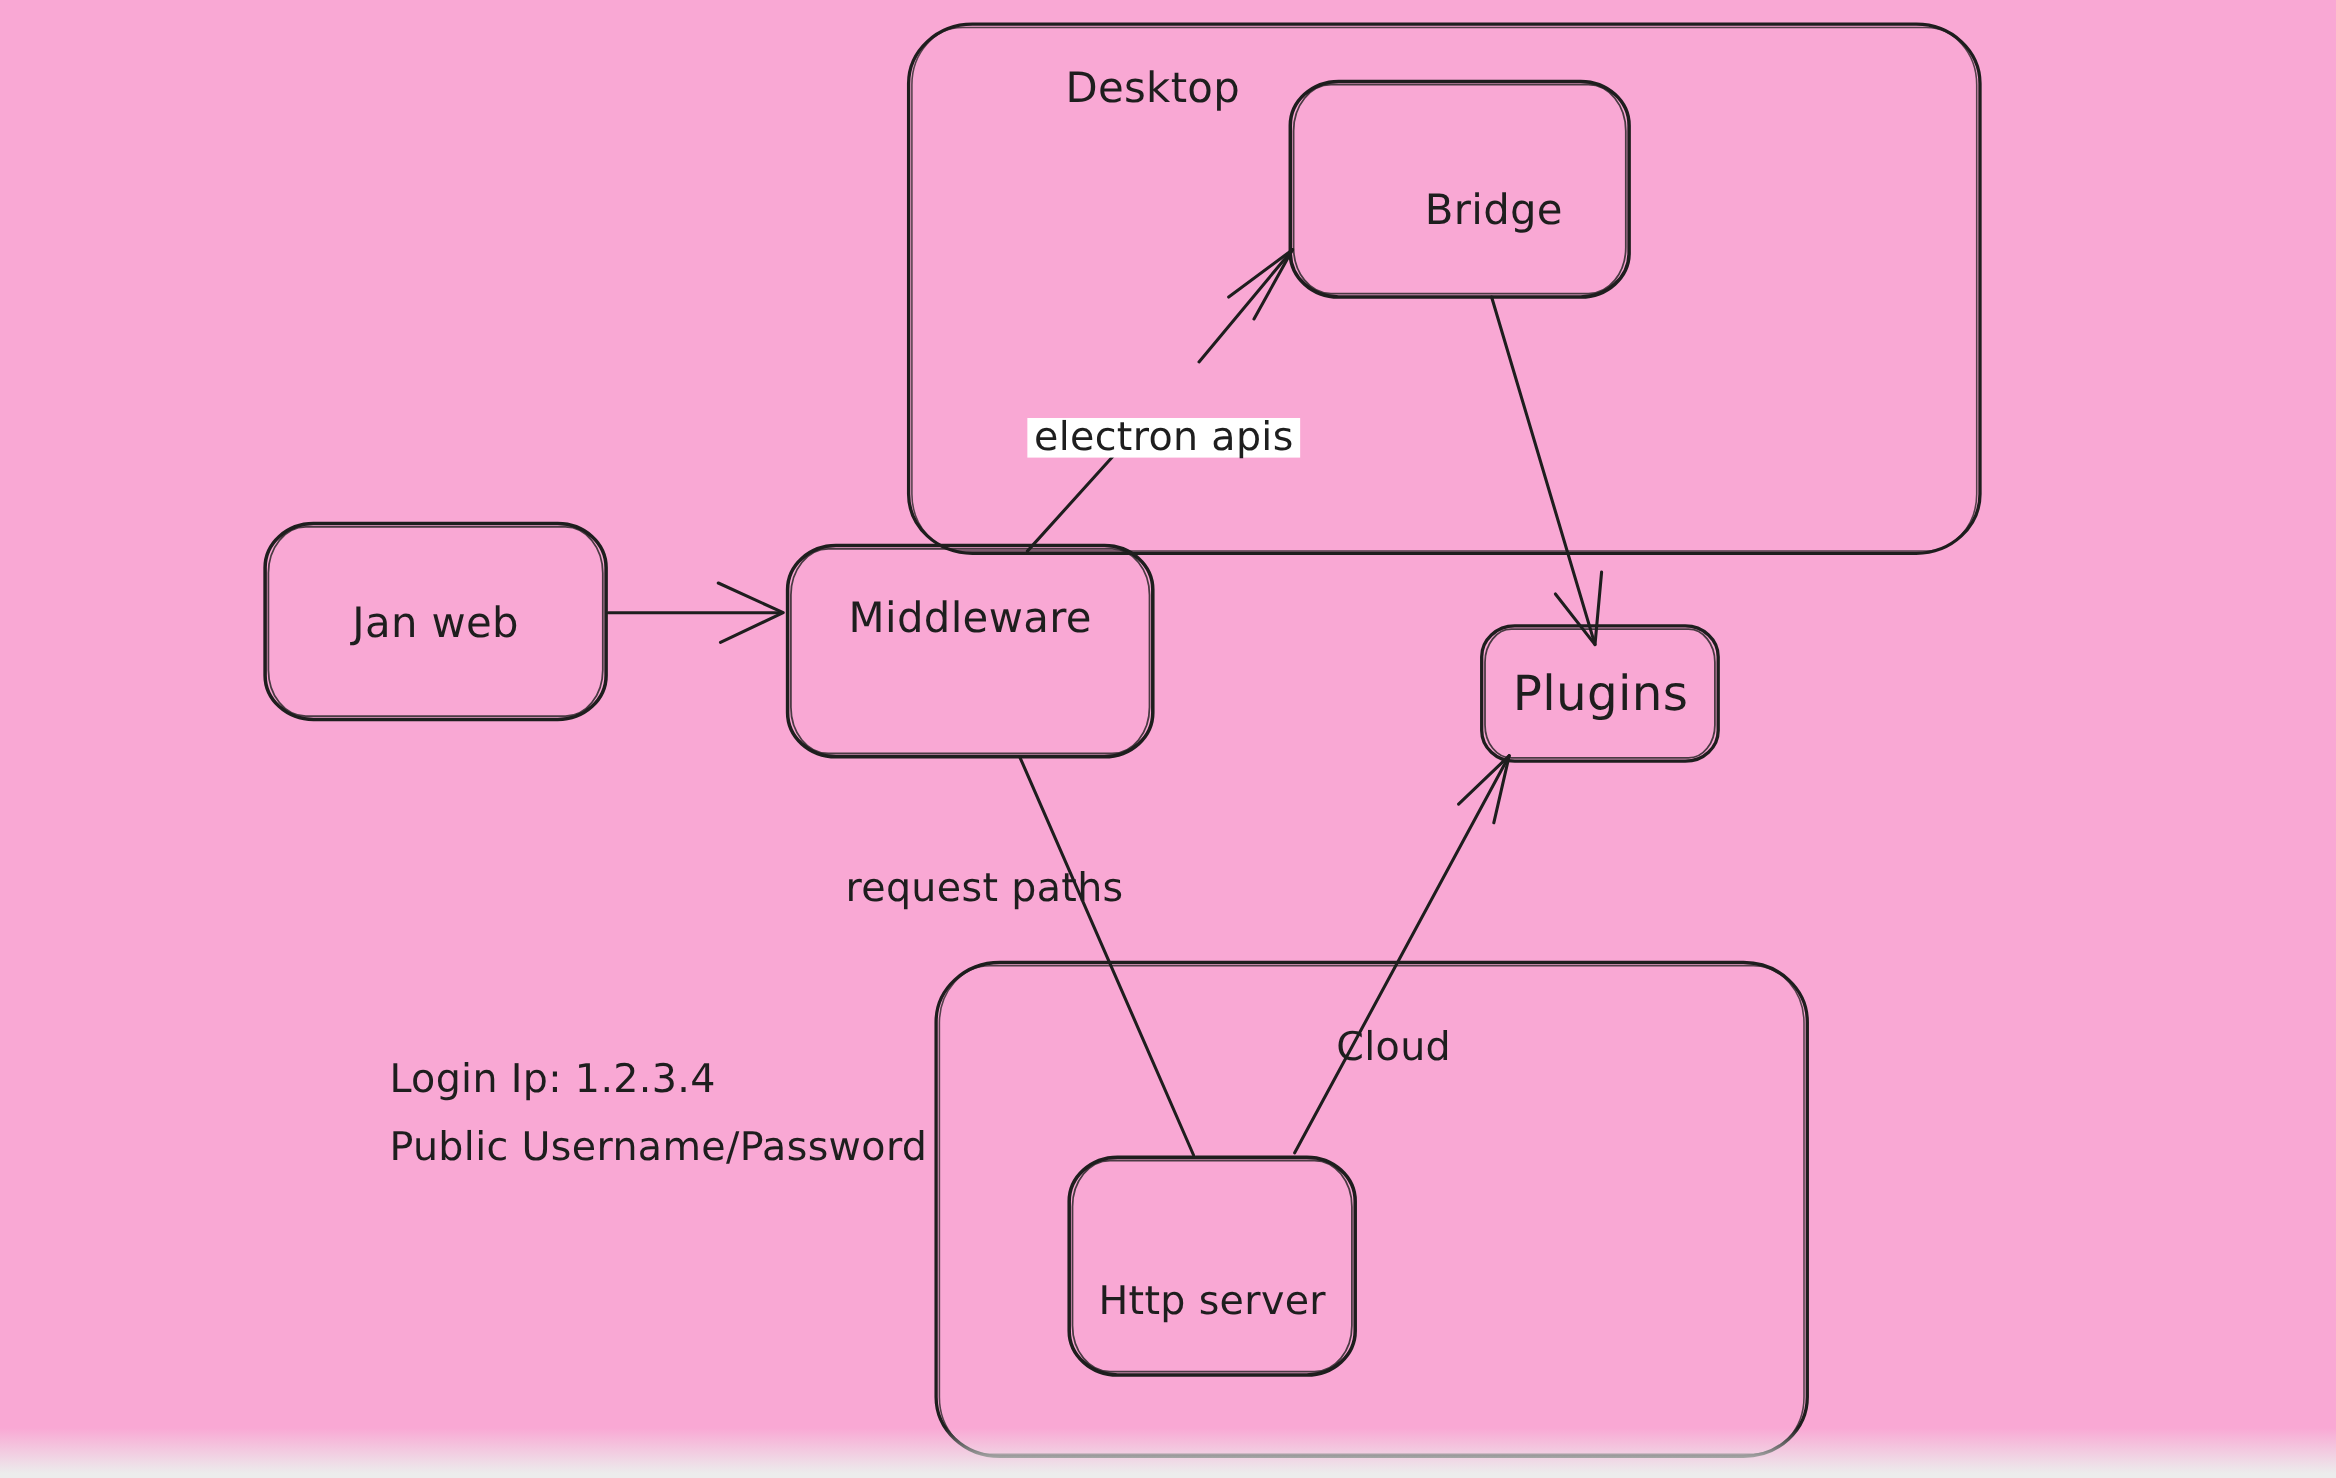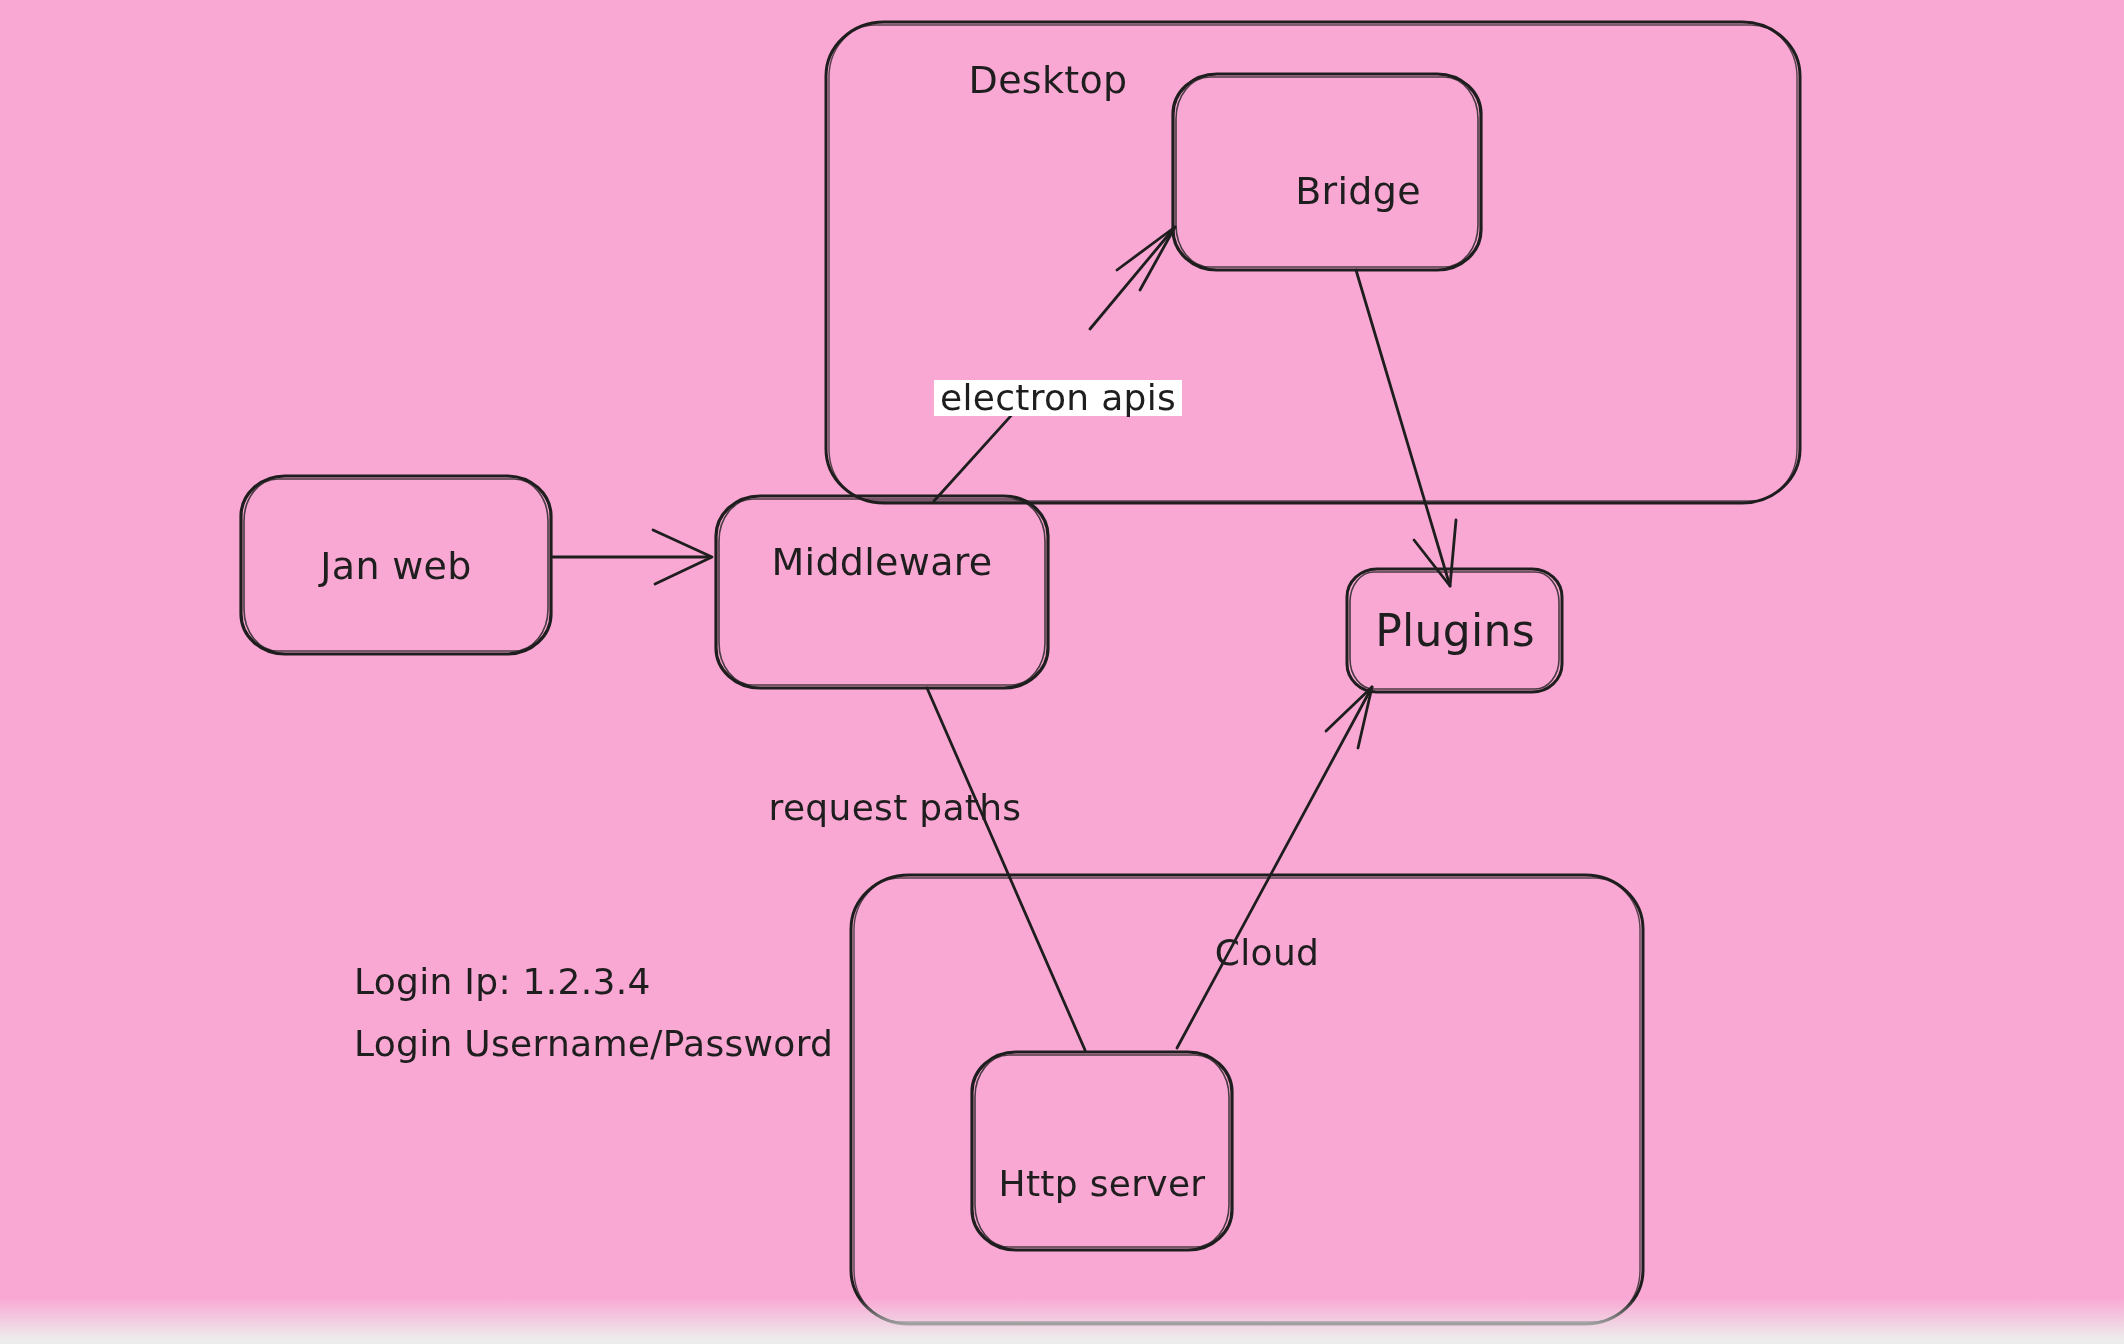--- a/index.html
+++ b/index.html
@@ -137,17 +137,17 @@
   <div class="lbl fs-node-sm" style="left:1455px; top:631px;">Plugins</div>
 
   <div class="lbl fs-http" style="left:1102px; top:1162px;">Http server</div>
 
   <div class="lbl fs-annot" style="left:1058px; top:368px; background:#ffffff; padding:0 6px;margin-top:30px;">electron apis</div>
 
   <div class="lbl fs-annot" style="left:895px; top:808px;">request paths</div>
 
   <div class="lbl-left fs-note" style="left:354px; top:982px;">Login Ip: 1.2.3.4</div>
 
-  <div class="lbl-left fs-note" style="left:354px; top:1044px;">Login Username/Password</div>
+  <div class="lbl-left fs-note" style="left:354px; top:1044px;">Public Username/Password</div>
 
   <div class="bottom-fade"></div>
 
 </div>
 
 </body></html>

